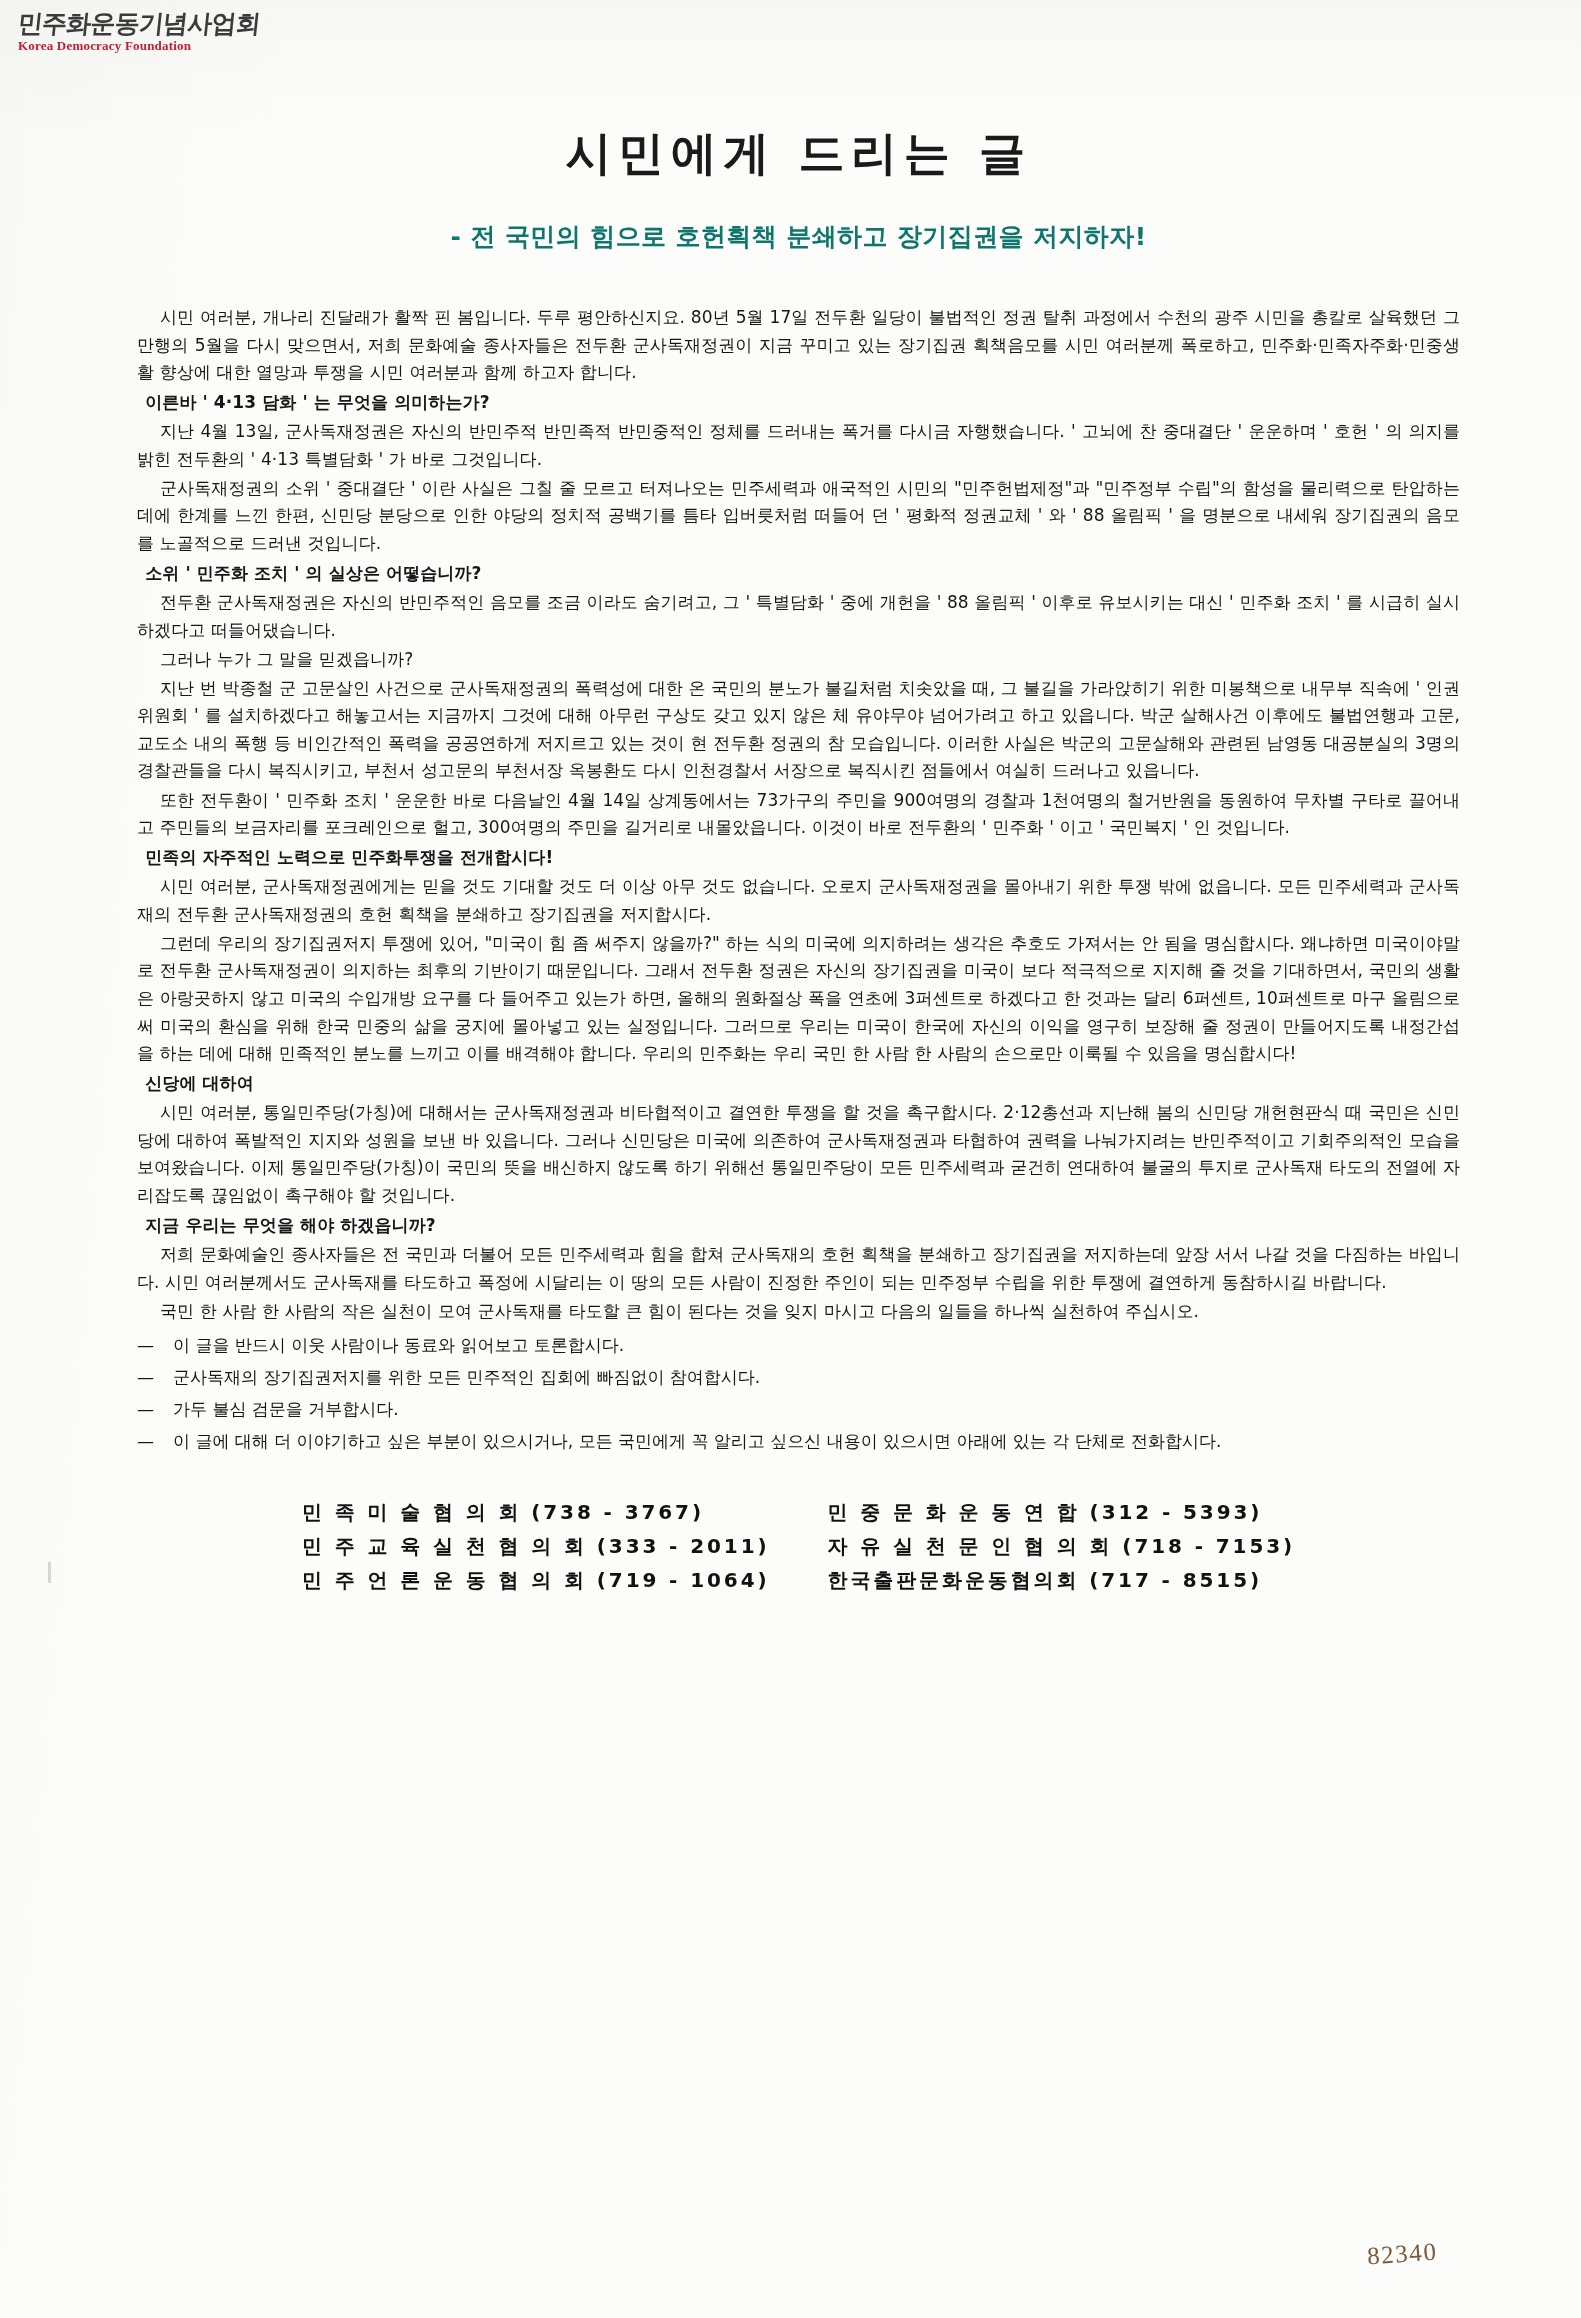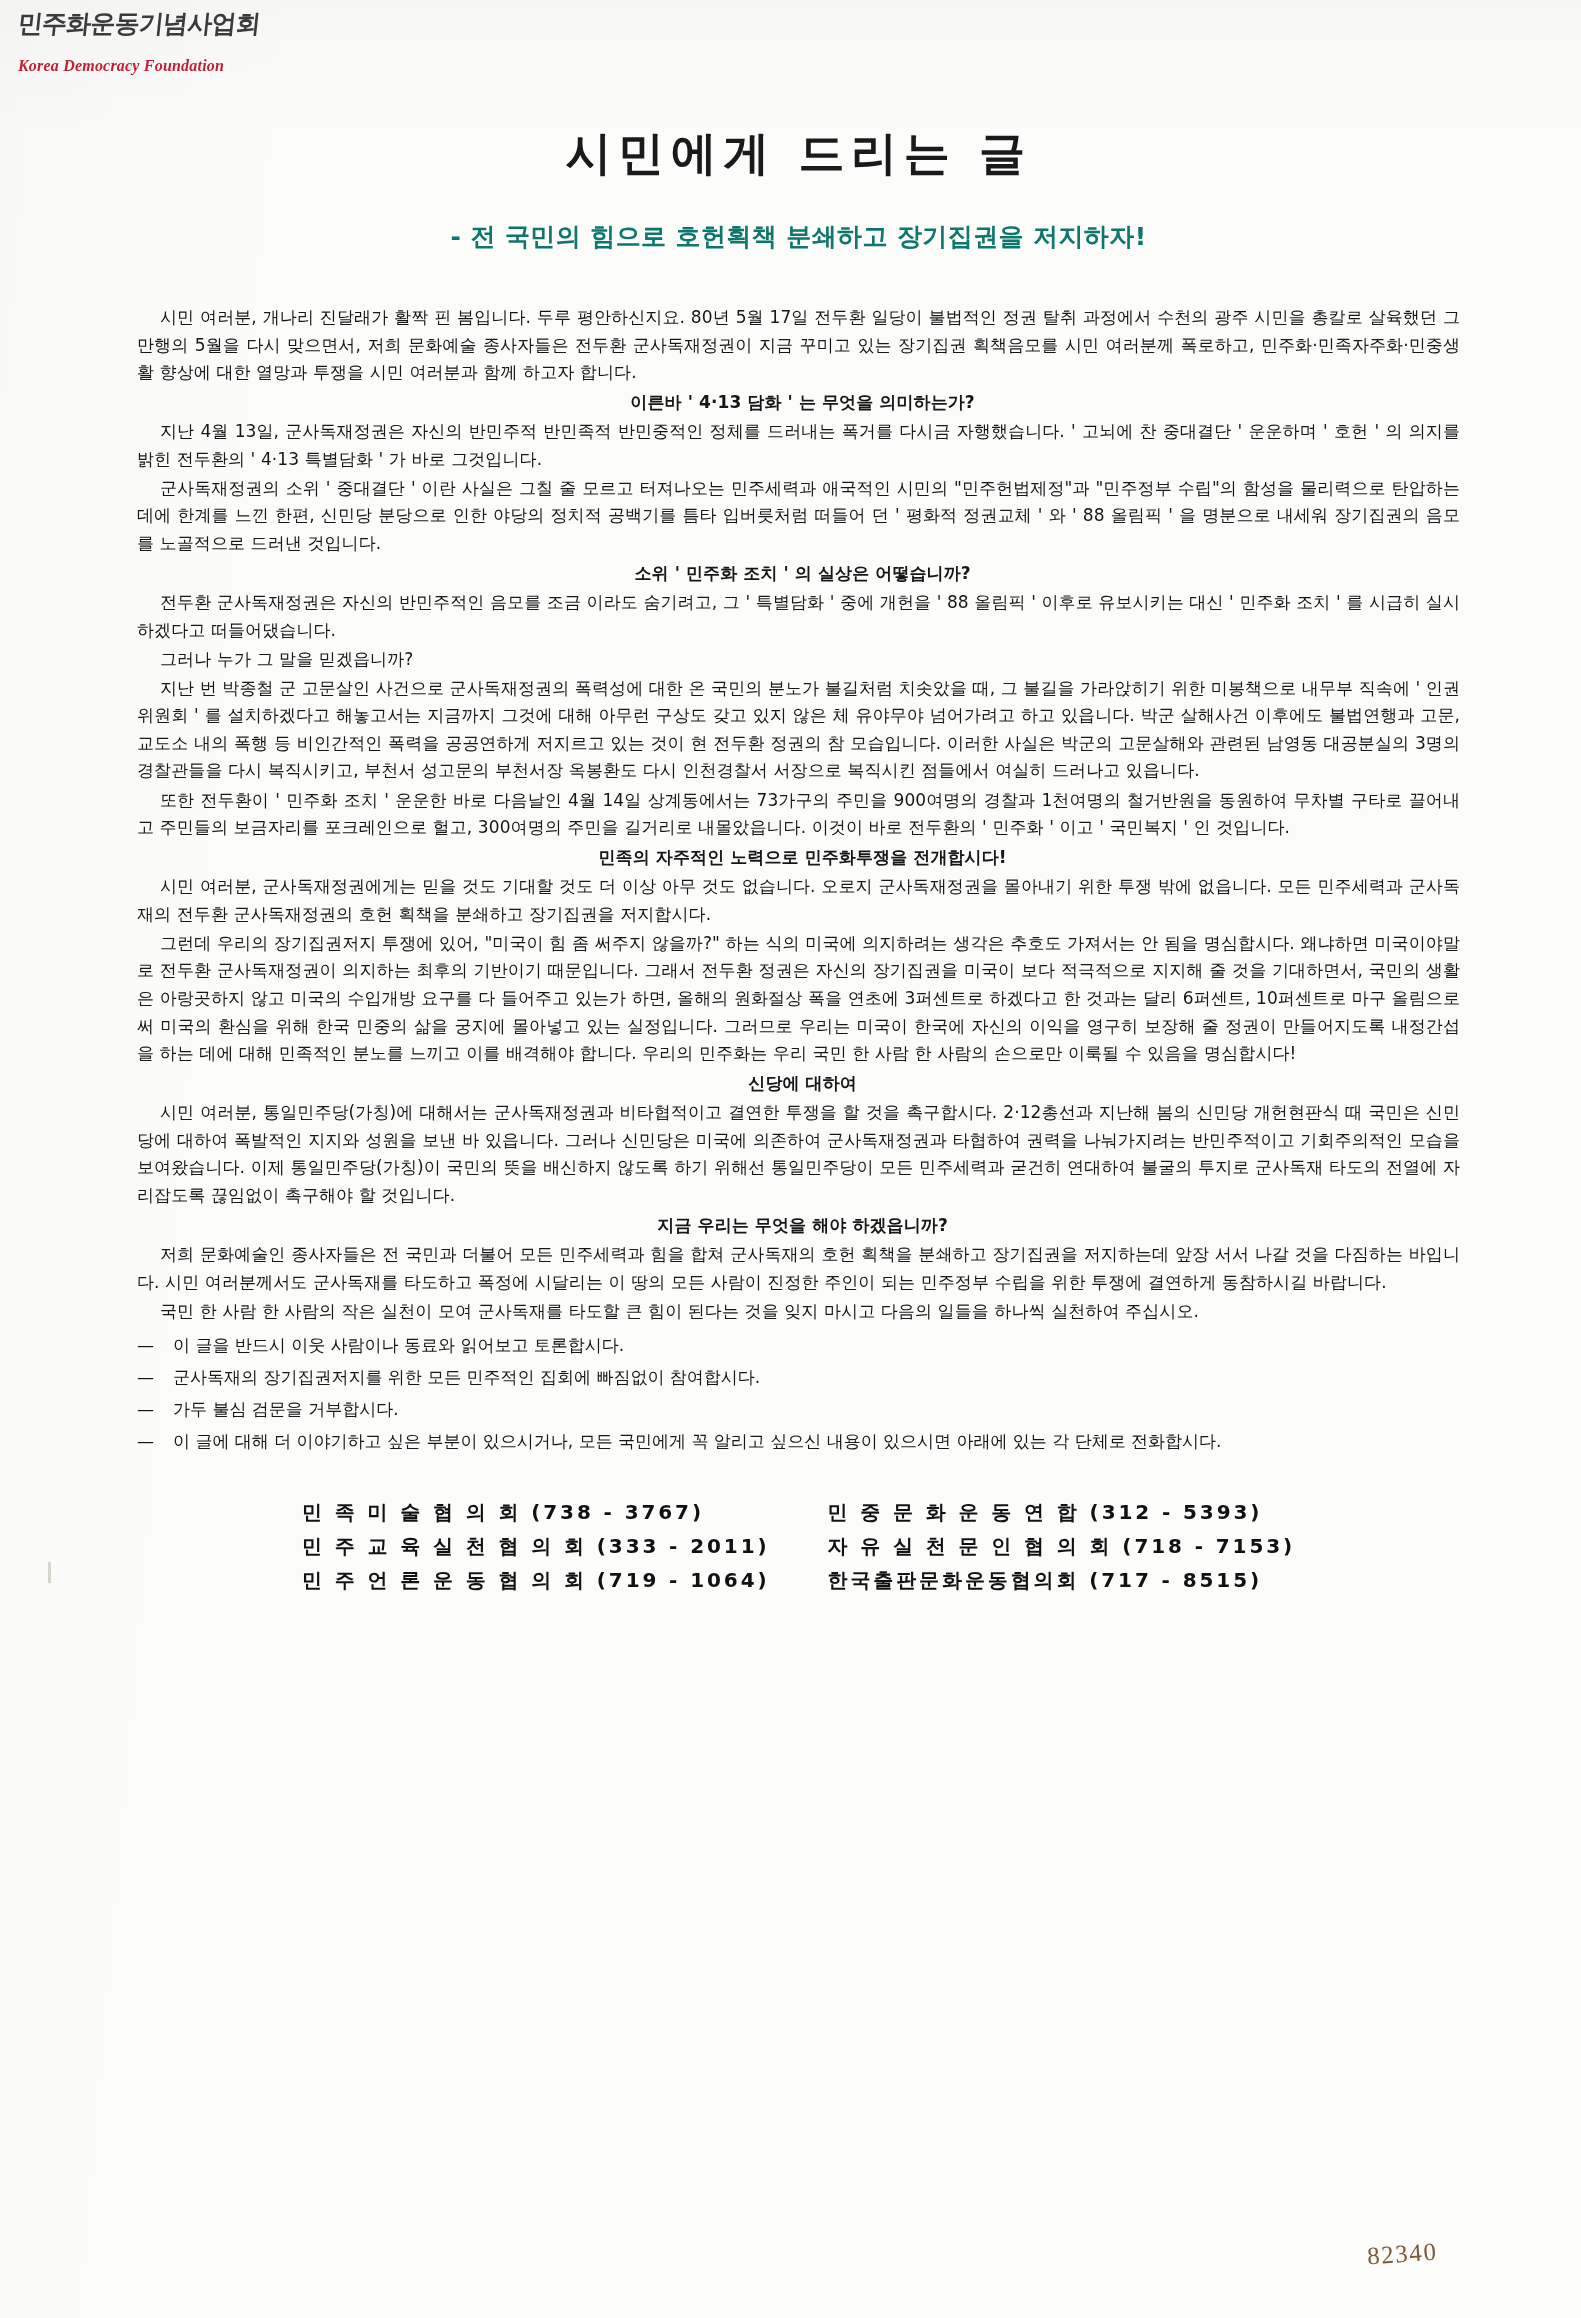--- a/index.html
+++ b/index.html
@@ -37,25 +37,24 @@
     font-family: "DejaVu Sans", sans-serif;
     font-size: 25px;
     font-weight: 700;
     color: #3b3b3b;
     letter-spacing: -0.8px;
     line-height: 1.1;
     white-space: nowrap;
     transform: skewX(-6deg);
   }
   #logo-en {
-    margin-top: 19px;
+    margin-top: 0;
     font-family: "Liberation Serif", serif;
-    font-style: italic;
-    font-weight: 700;
-    font-size: 16px;
+    font-weight: 700;
+    font-size: 13px;
     color: #c22033;
     letter-spacing: 0.2px;
   }
   #doc-body {
     position: absolute;
     left: 8px;
     top: 0;
     width: 1581px;
   }
   #title {
@@ -86,21 +85,21 @@
     text-align: justify;
     text-justify: inter-character;
     margin: 0 0 1.6px 0;
     text-indent: 23px;
     letter-spacing: 0.1px;
   }
   .para.heading {
     font-weight: 700;
     text-indent: 8.2px;
     margin-top: 2.5px;
-    text-align: center;
+    text-align: left;
   }
   .bullet-list {
     margin: 6.6px 0 0 0;
     padding: 0;
     list-style: none;
   }
   .bullet-item {
     font-size: 17px;
     line-height: 1.6;
     color: #161616;

